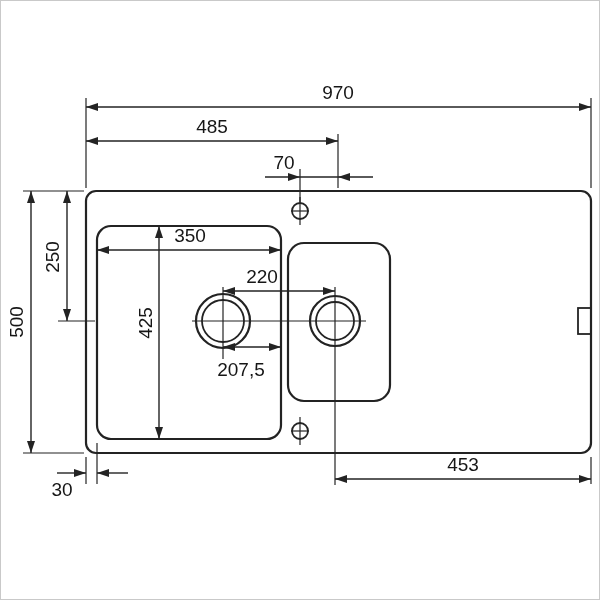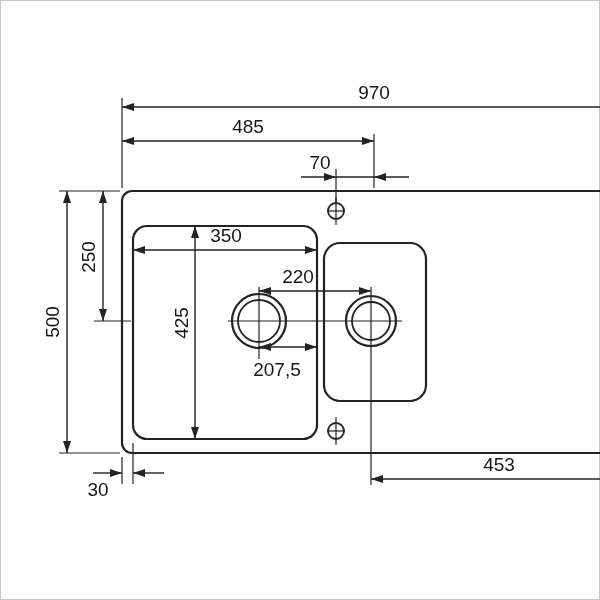--- a/index.html
+++ b/index.html
@@ -1,20 +1,19 @@
 <!DOCTYPE html>
 <html><head>
 <meta charset="utf-8">
 <style>
   html,body{margin:0;padding:0;background:#ffffff;}
   .frame{
     width:600px;height:600px;box-sizing:border-box;
     background:#ffffff;border:1px solid #c9c9c9;
     font-family:"Liberation Sans",sans-serif;
-    padding-left:36px;
   }
   svg{display:block;}
   .s-bold{fill:none;stroke:#232323;stroke-width:2.2;}
   .s-med{fill:none;stroke:#232323;stroke-width:1.8;}
   .s-dim{fill:none;stroke:#232323;stroke-width:1.4;}
   .s-ext{fill:none;stroke:#232323;stroke-width:1.2;}
   .arrow{fill:#232323;stroke:none;}
   .dim-label{
     font-family:"Liberation Sans",sans-serif;
     font-size:19px;fill:#161616;text-anchor:middle;

